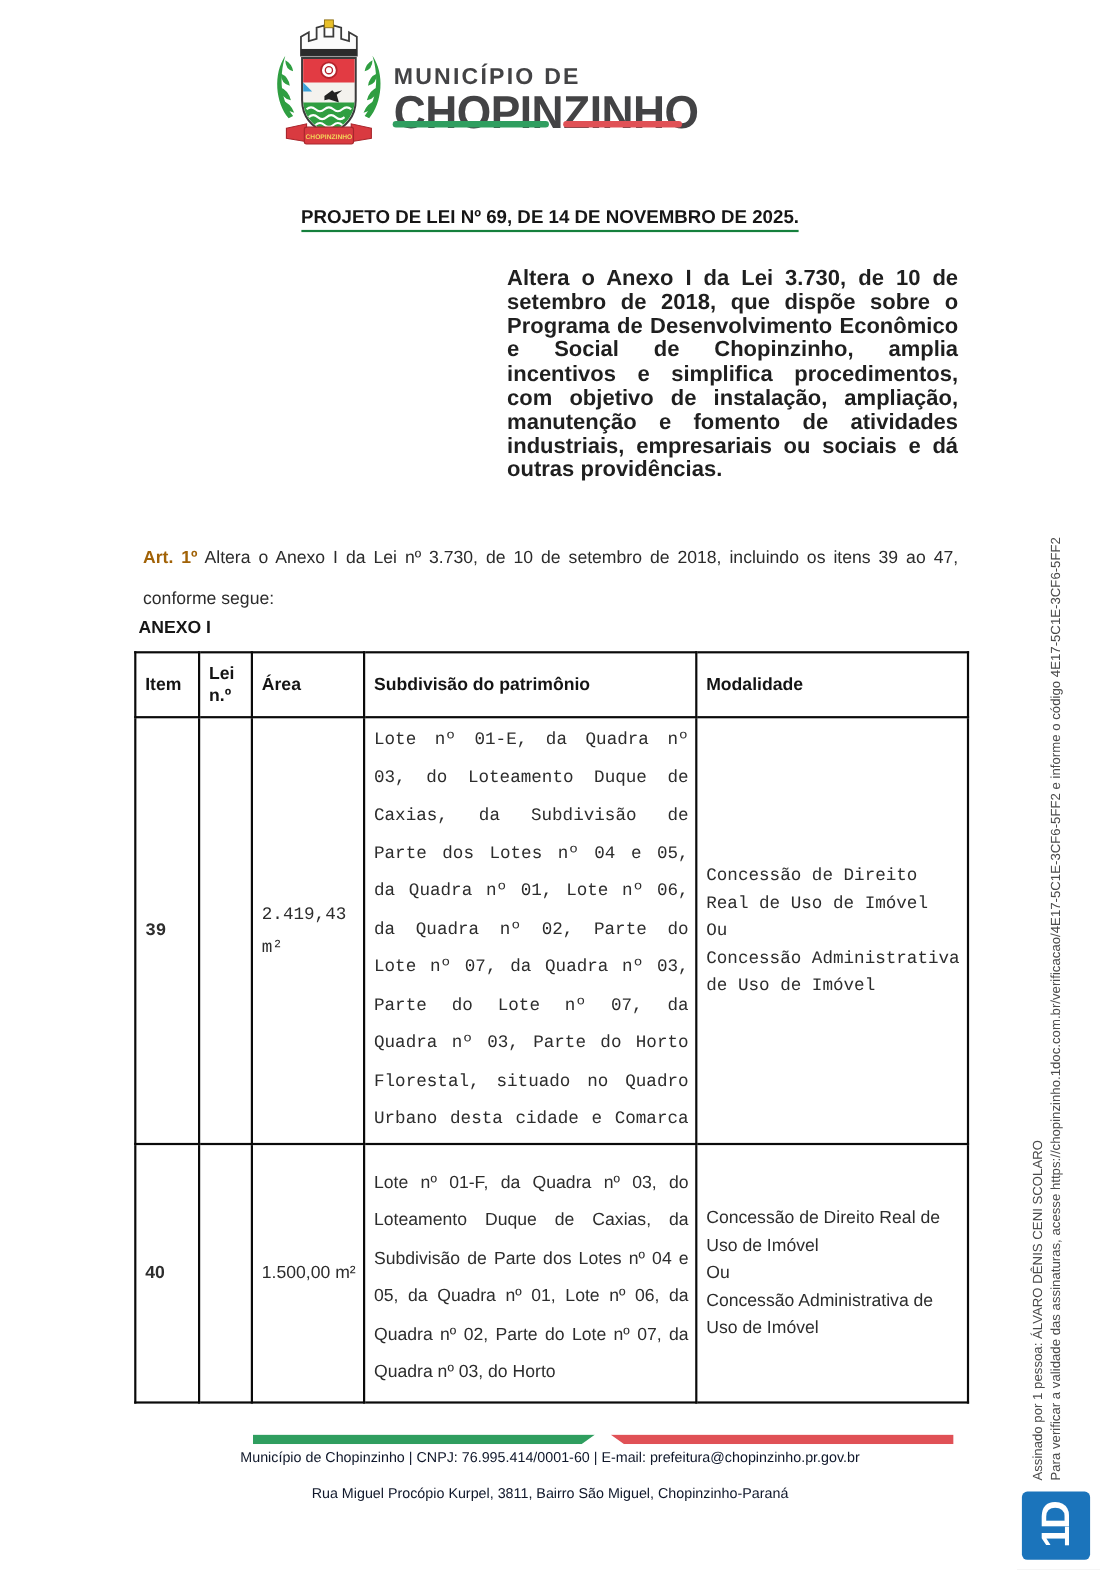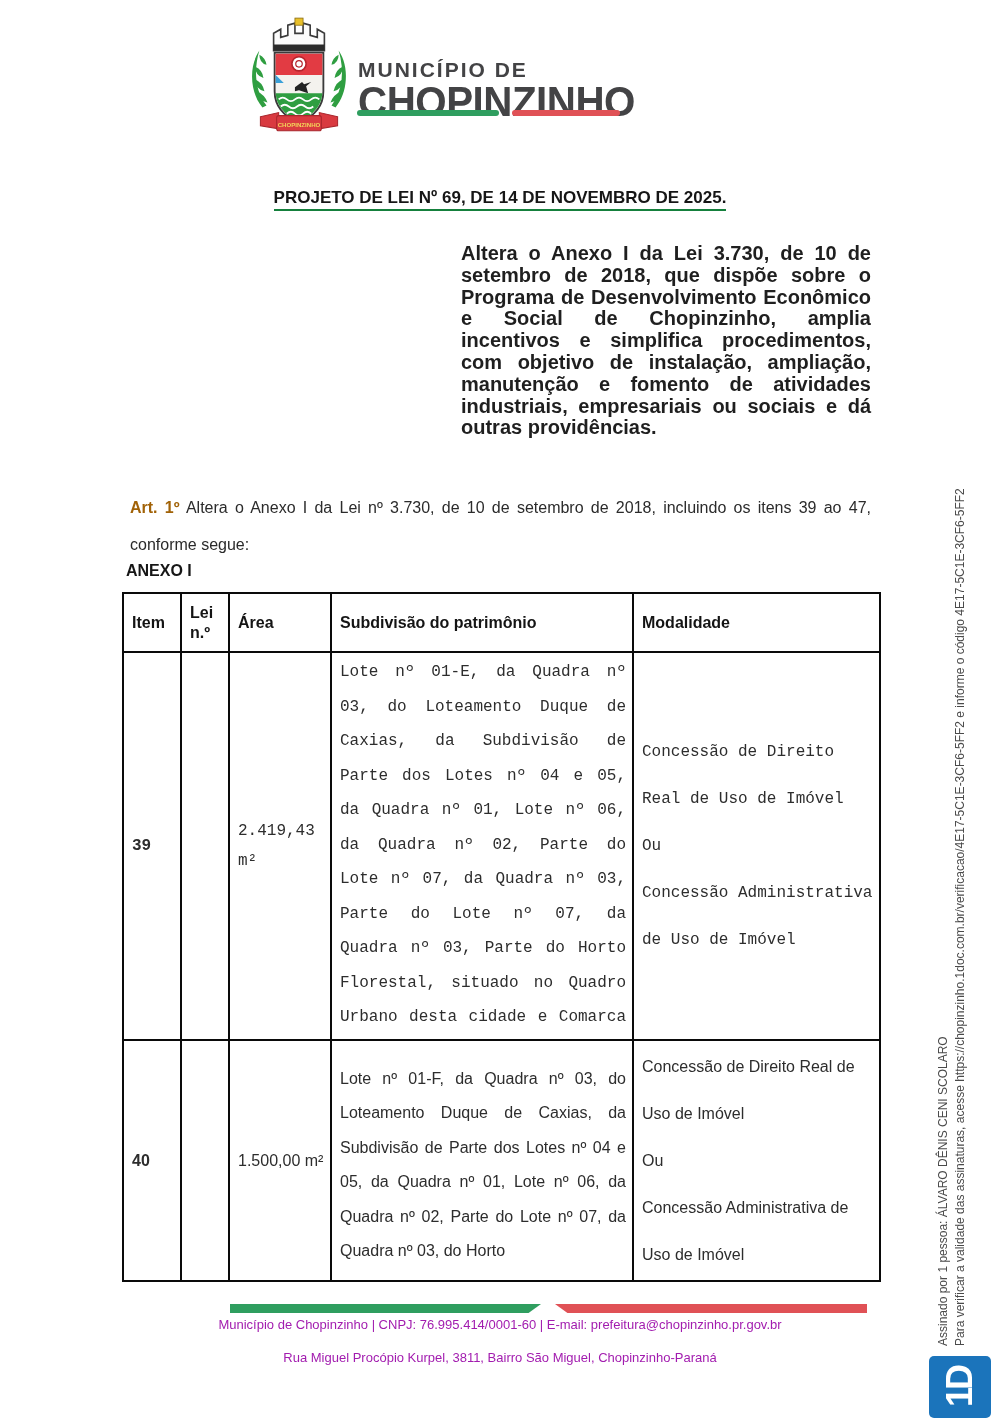--- a/index.html
+++ b/index.html
@@ -32,30 +32,30 @@
   
   .annex-table { position:absolute; left:122px; top:592px; width:757px; border-collapse:collapse; table-layout:fixed; }
   .annex-table th, .annex-table td { border:2px solid #0a0a0a; padding:2px 6px 2px 8px; font-size:16px; vertical-align:middle; text-align:left; color:#2d2d2d; }
   .annex-table th { font-weight:bold; color:#141414; height:59px; line-height:20px; }
   .cell-item { font-weight:bold; color:#141414; padding-left:15px;border-radius:21px; }
   .cell-area { line-height:30px;margin-left:16px; }
   .cell-desc { vertical-align:top; padding-top:3px; }
   .cell-desc .clip { text-align:justify; line-height:34.5px; overflow:hidden; }
   .clip.h39 { height:382px; }
   .clip.h40 { height:198px; }
-  .cell-mod { line-height:47px; white-space:pre-line; text-align:justify; padding-right:8px;border-radius:15px; }
+  .cell-mod { line-height:25px; white-space:pre-line; text-align:justify; padding-right:8px;border-radius:15px; }
   tr.r39 > td { height:304px;font-family:Liberation Mono, monospace; }
   tr.r40 > td { height:235px; }
   .cell-mod40 { vertical-align:top; padding-top:6px; }
 
   
   .footer-bar { position:absolute; top:1304px; height:9px; }
   .footer-bar.g { left:230px; width:311px; clip-path:polygon(0 0,100% 0,96% 100%,0 100%); }
   .footer-bar.r { left:555px; width:312px; clip-path:polygon(0 0,100% 0,100% 100%,4% 100%); }
-  .footer-line { position:absolute; left:130px; width:740px; text-align:center; font-size:13px; color:#a21caf; }
+  .footer-line { position:absolute; left:130px; width:740px; text-align:center; font-size:13px; color:#0f172a; }
   .footer-line.f1 { top:1317px; }
   .footer-line.f2 { top:1350px; }
 
   
   .sig-line { position:absolute; transform:rotate(-90deg); transform-origin:0 0; white-space:nowrap; font-size:12px; color:#4a4a4a; }
   .sig-1 { left:936px; top:1346px; }
   .sig-2 { left:953px; top:1346px; }
   .logo-1d { position:absolute; left:929px; top:1356px; width:62px; height:62px; border-radius:5px; display:flex; align-items:center; justify-content:center; }
   .logo-1d span { transform:rotate(-90deg); color:#ffffff; font-weight:800; font-size:36px; letter-spacing:-3px; font-family:"Liberation Sans", sans-serif; }
 </style>

